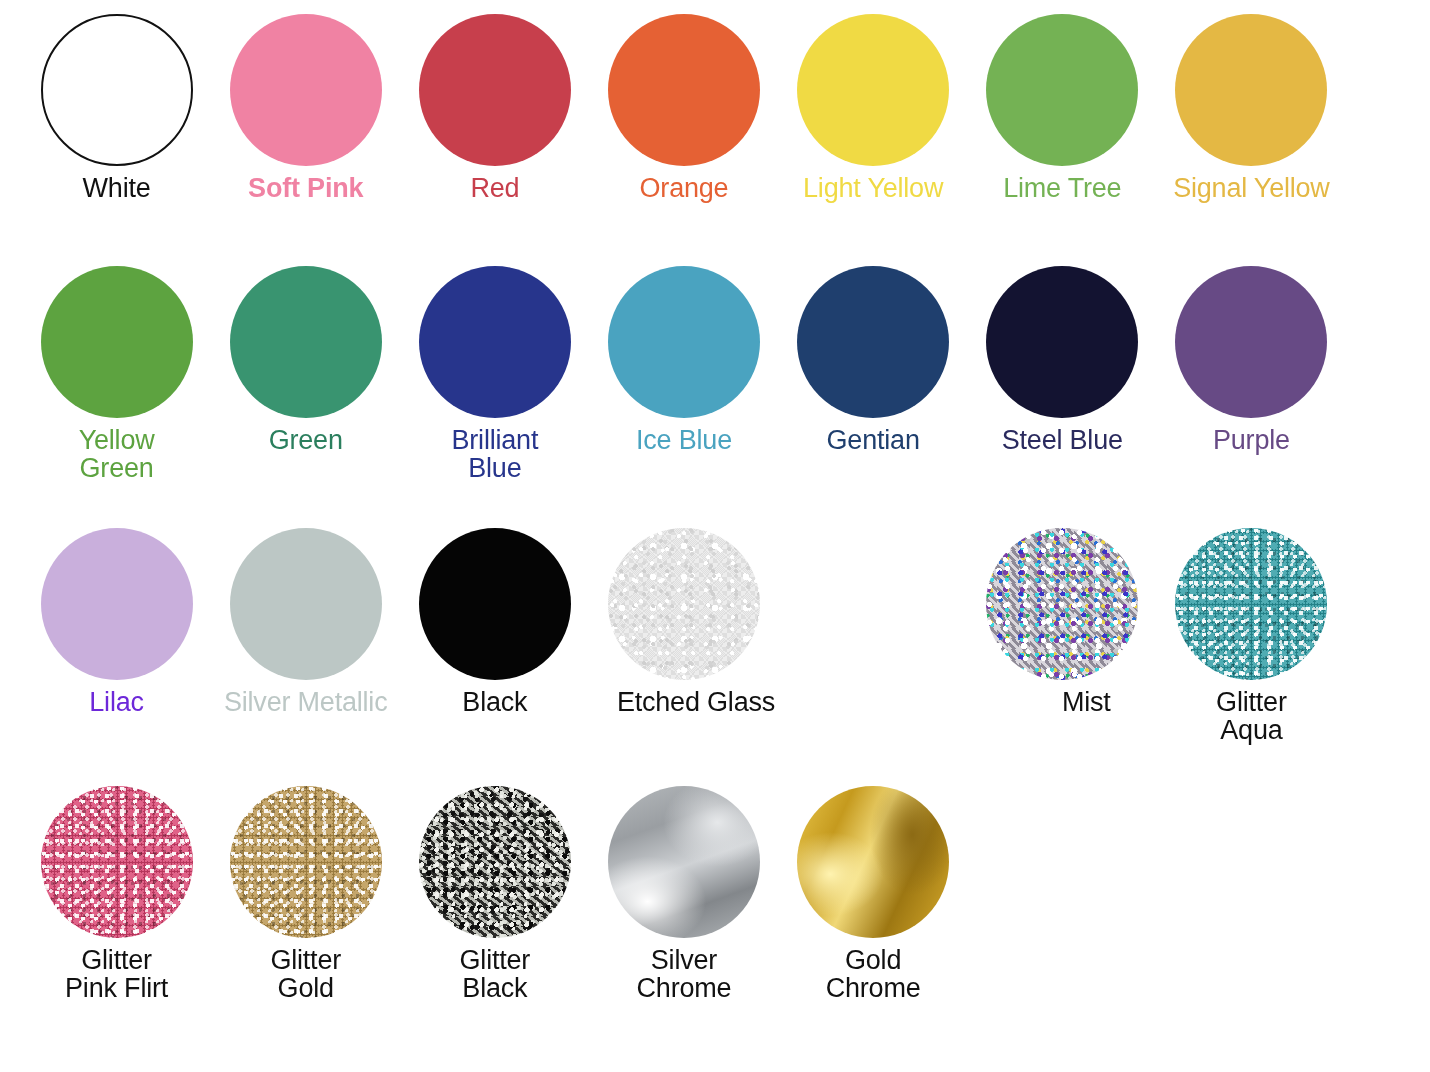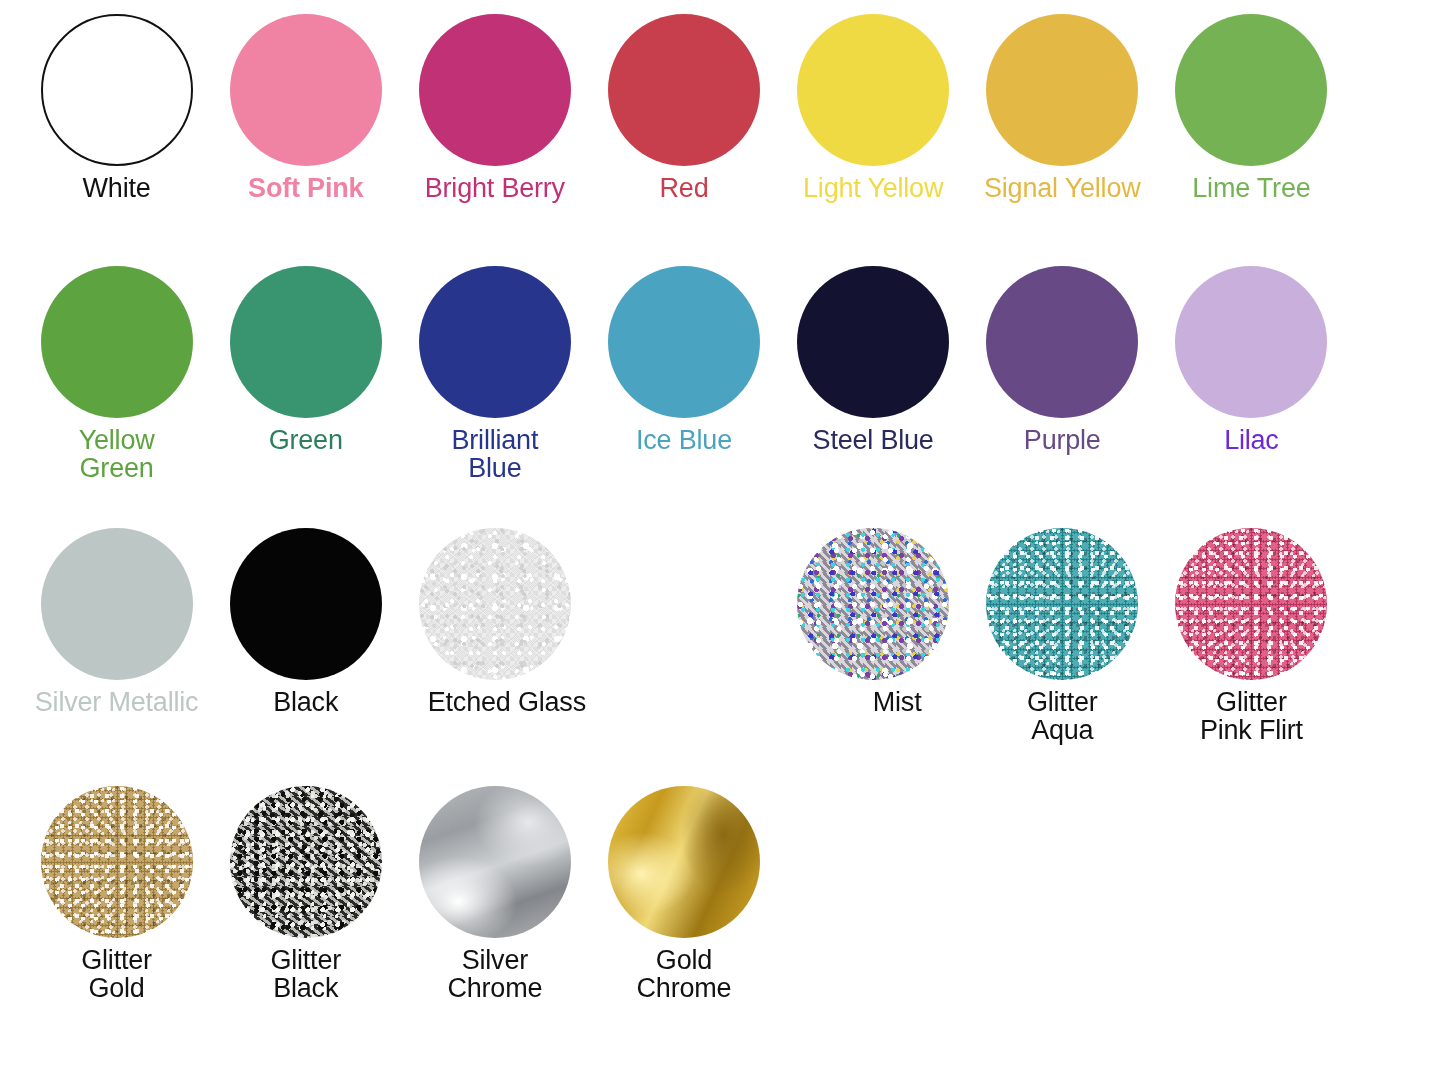--- a/index.html
+++ b/index.html
@@ -129,58 +129,62 @@
 <div id="swatch-grid">
     <div class="swatch-cell">
       <div class="swatch-circle outlined" style="background-color: rgb(255, 255, 255);"></div>
       <div class="swatch-label" style="color: rgb(17, 17, 17);">White</div>
     </div>
     <div class="swatch-cell">
       <div class="swatch-circle" style="background-color: rgb(240, 130, 163);"></div>
       <div class="swatch-label" style="color: rgb(240, 130, 163); font-weight: bold;">Soft Pink</div>
     </div>
     <div class="swatch-cell">
-      <div class="swatch-circle" style="background-color: rgb(192, 49, 118);"></div>
-      <div class="swatch-label" style="color: rgb(192, 49, 118);">Bright Berry</div>
-    </div>
-    <div class="swatch-cell">
       <div class="swatch-circle" style="background-color: rgb(199, 63, 76);"></div>
       <div class="swatch-label" style="color: rgb(199, 63, 76);">Red</div>
     </div>
     <div class="swatch-cell">
+      <div class="swatch-circle" style="background-color: rgb(229, 97, 52);"></div>
+      <div class="swatch-label" style="color: rgb(229, 97, 52);">Orange</div>
+    </div>
+    <div class="swatch-cell">
       <div class="swatch-circle" style="background-color: rgb(240, 218, 68);"></div>
       <div class="swatch-label" style="color: rgb(240, 218, 68);">Light Yellow</div>
     </div>
     <div class="swatch-cell">
+      <div class="swatch-circle" style="background-color: rgb(116, 178, 84);"></div>
+      <div class="swatch-label" style="color: rgb(116, 178, 84);">Lime Tree</div>
+    </div>
+    <div class="swatch-cell">
       <div class="swatch-circle" style="background-color: rgb(228, 184, 68);"></div>
       <div class="swatch-label" style="color: rgb(228, 184, 68);">Signal Yellow</div>
-    </div>
-    <div class="swatch-cell">
-      <div class="swatch-circle" style="background-color: rgb(116, 178, 84);"></div>
-      <div class="swatch-label" style="color: rgb(116, 178, 84);">Lime Tree</div>
     </div>
     <div class="swatch-cell">
       <div class="swatch-circle" style="background-color: rgb(93, 163, 64);"></div>
       <div class="swatch-label" style="color: rgb(93, 163, 64);">Yellow
 Green</div>
     </div>
     <div class="swatch-cell">
       <div class="swatch-circle" style="background-color: rgb(57, 148, 112);"></div>
       <div class="swatch-label" style="color: rgb(43, 127, 94);">Green</div>
     </div>
     <div class="swatch-cell">
       <div class="swatch-circle" style="background-color: rgb(39, 53, 140);"></div>
       <div class="swatch-label" style="color: rgb(39, 53, 140);">Brilliant
 Blue</div>
     </div>
     <div class="swatch-cell">
       <div class="swatch-circle" style="background-color: rgb(74, 163, 192);"></div>
       <div class="swatch-label" style="color: rgb(74, 163, 192);">Ice Blue</div>
     </div>
     <div class="swatch-cell">
+      <div class="swatch-circle" style="background-color: rgb(31, 63, 110);"></div>
+      <div class="swatch-label" style="color: rgb(31, 63, 110);">Gentian</div>
+    </div>
+    <div class="swatch-cell">
       <div class="swatch-circle" style="background-color: rgb(19, 19, 49);"></div>
       <div class="swatch-label" style="color: rgb(42, 42, 94);">Steel Blue</div>
     </div>
     <div class="swatch-cell">
       <div class="swatch-circle" style="background-color: rgb(103, 74, 133);"></div>
       <div class="swatch-label" style="color: rgb(103, 74, 133);">Purple</div>
     </div>
     <div class="swatch-cell">
       <div class="swatch-circle" style="background-color: rgb(201, 175, 220);"></div>
       <div class="swatch-label" style="color: #6d28d9;">Lilac</div>

